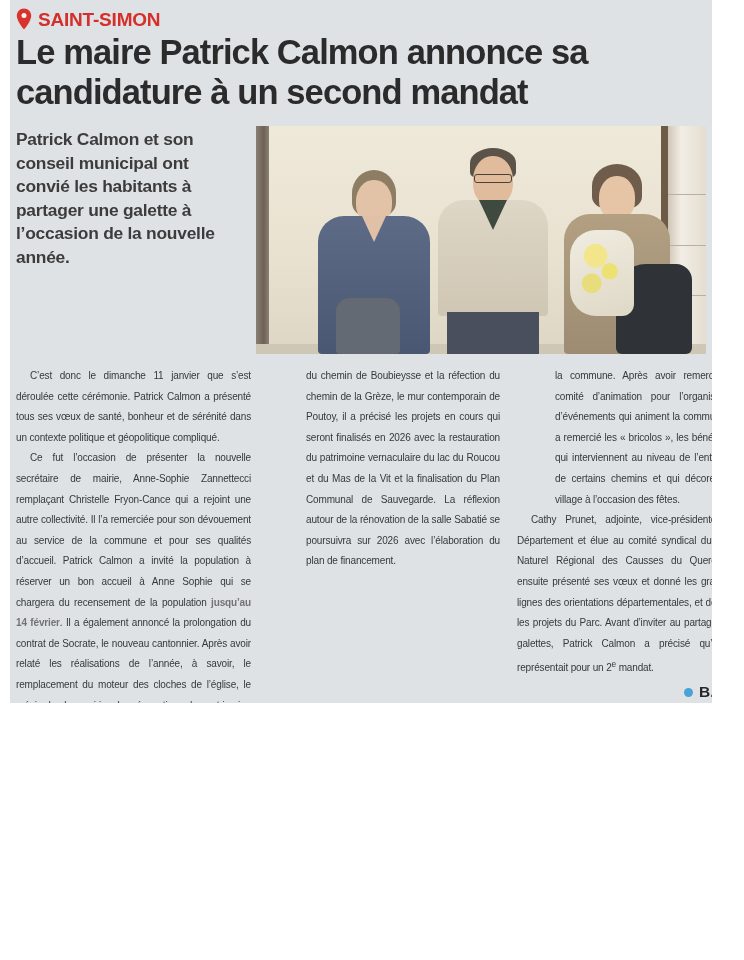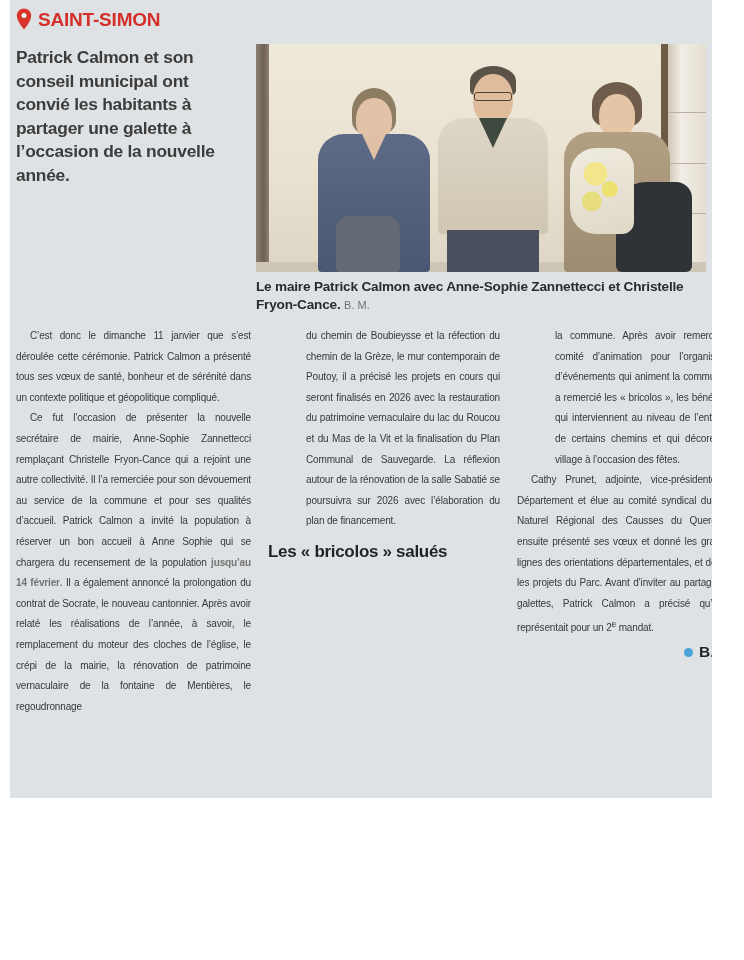--- a/index.html
+++ b/index.html
@@ -12,21 +12,21 @@
     height: 960px;
     font-family: "Liberation Sans", sans-serif;
     overflow: hidden;
     position: relative;
   }
   .page {
     position: absolute;
     left: 10px;
     top: 0;
     width: 702px;
-    height: 798px;
+    height: 703px;
     background: #dfe2e4;
     overflow: hidden;
   }
   
   .kicker {
     display: flex;
     align-items: center;
     gap: 6px;
     padding: 9px 0 0 6px;
     height: 30px;
@@ -267,20 +267,21 @@
   <div class="kicker">
     <span class="pin-icon-wrap">
       <svg class="pin-icon" viewBox="0 0 16 22" xmlns="http://www.w3.org/2000/svg">
         <path d="M8 0.6C4.0 0.6 0.8 3.8 0.8 7.8c0 5.4 6.4 13.0 7.2 13.6 0.8-0.6 7.2-8.2 7.2-13.6C15.2 3.8 12 0.6 8 0.6z" fill="#d8342c"></path>
         <circle cx="8" cy="7.6" r="2.5" fill="#f0f2f3"></circle>
       </svg>
     </span>
     <span class="kicker-label">SAINT-SIMON</span>
   </div>
 
+  <h1 class="headline">Le maire Patrick Calmon annonce sa candidature à un second mandat</h1>
 
   <div class="upper">
 
     <div class="chapo-col">
       <p class="chapo">Patrick Calmon et son conseil municipal ont convié les habitants à partager une galette à l’occasion de la nouvelle année.</p>
     </div>
 
     <div class="photo-col">
       <div class="photo">
         <div class="wall"></div>
@@ -312,37 +313,32 @@
 
         <div class="person person-right">
           <div class="p-hair"></div>
           <div class="p-head"></div>
           <div class="p-body"></div>
           <div class="p-bag"></div>
           <div class="p-flowers"></div>
         </div>
       </div>
 
-      <p class="caption">
-        <span>Le maire Patrick Calmon avec Anne-Sophie Zannettecci et Christelle Fryon-Cance.</span>
-        <span class="credit">B. M.</span>
-      </p>
     </div>
   </div>
 
   <div class="body-cols">
 
     <div class="col col-1">
       <p>C’est donc le dimanche 11 janvier que s’est déroulée cette cérémonie. Patrick Calmon a présenté tous ses vœux de santé, bonheur et de sérénité dans un contexte politique et géopolitique compliqué.</p>
       <p><span>Ce fut l’occasion de présenter la nouvelle secrétaire de mairie, Anne-Sophie Zannettecci remplaçant Christelle Fryon-Cance qui a rejoint une autre collectivité. Il l’a remerciée pour son dévouement au service de la commune et pour ses qualités d’accueil. Patrick Calmon a invité la population à réserver un bon accueil à Anne Sophie qui se chargera du recensement de la population </span><b>jusqu’au 14 février</b><span>. Il a également annoncé la prolongation du contrat de Socrate, le nouveau cantonnier. Après avoir relaté les réalisations de l’année, à savoir, le remplacement du moteur des cloches de l’église, le crépi de la mairie, la rénovation de patrimoine vernaculaire de la fontaine de Mentières, le regoudronnage</span></p>
     </div>
 
     <div class="col col-2">
       <p class="no-indent">du chemin de Boubieysse et la réfection du chemin de la Grèze, le mur contemporain de Poutoy, il a précisé les projets en cours qui seront finalisés en 2026 avec la restauration du patrimoine vernaculaire du lac du Roucou et du Mas de la Vit et la finalisation du Plan Communal de Sauvegarde. La réflexion autour de la rénovation de la salle Sabatié se poursuivra sur 2026 avec l’élaboration du plan de financement.</p>
-      <h2 class="subhead">Les « bricolos » salués</h2>
     </div>
 
     <div class="col col-3">
       <p class="no-indent">la commune. Après avoir remercié le comité d’animation pour l’organisation d’événements qui animent la commune, il a remercié les « bricolos », les bénévoles qui interviennent au niveau de l’entretien de certains chemins et qui décorent le village à l’occasion des fêtes.</p>
       <p><span>Cathy Prunet, adjointe, vice-présidente au Département et élue au comité syndical du Parc Naturel Régional des Causses du Quercy, a ensuite présenté ses vœux et donné les grandes lignes des orientations départementales, et détaillé les projets du Parc. Avant d’inviter au partage des galettes, Patrick Calmon a précisé qu’il se représentait pour un 2</span><sup>e</sup><span> mandat.</span></p>
       <div class="byline">
         <span class="dot"></span>
         <span>B. M.</span>
       </div>
     </div>

